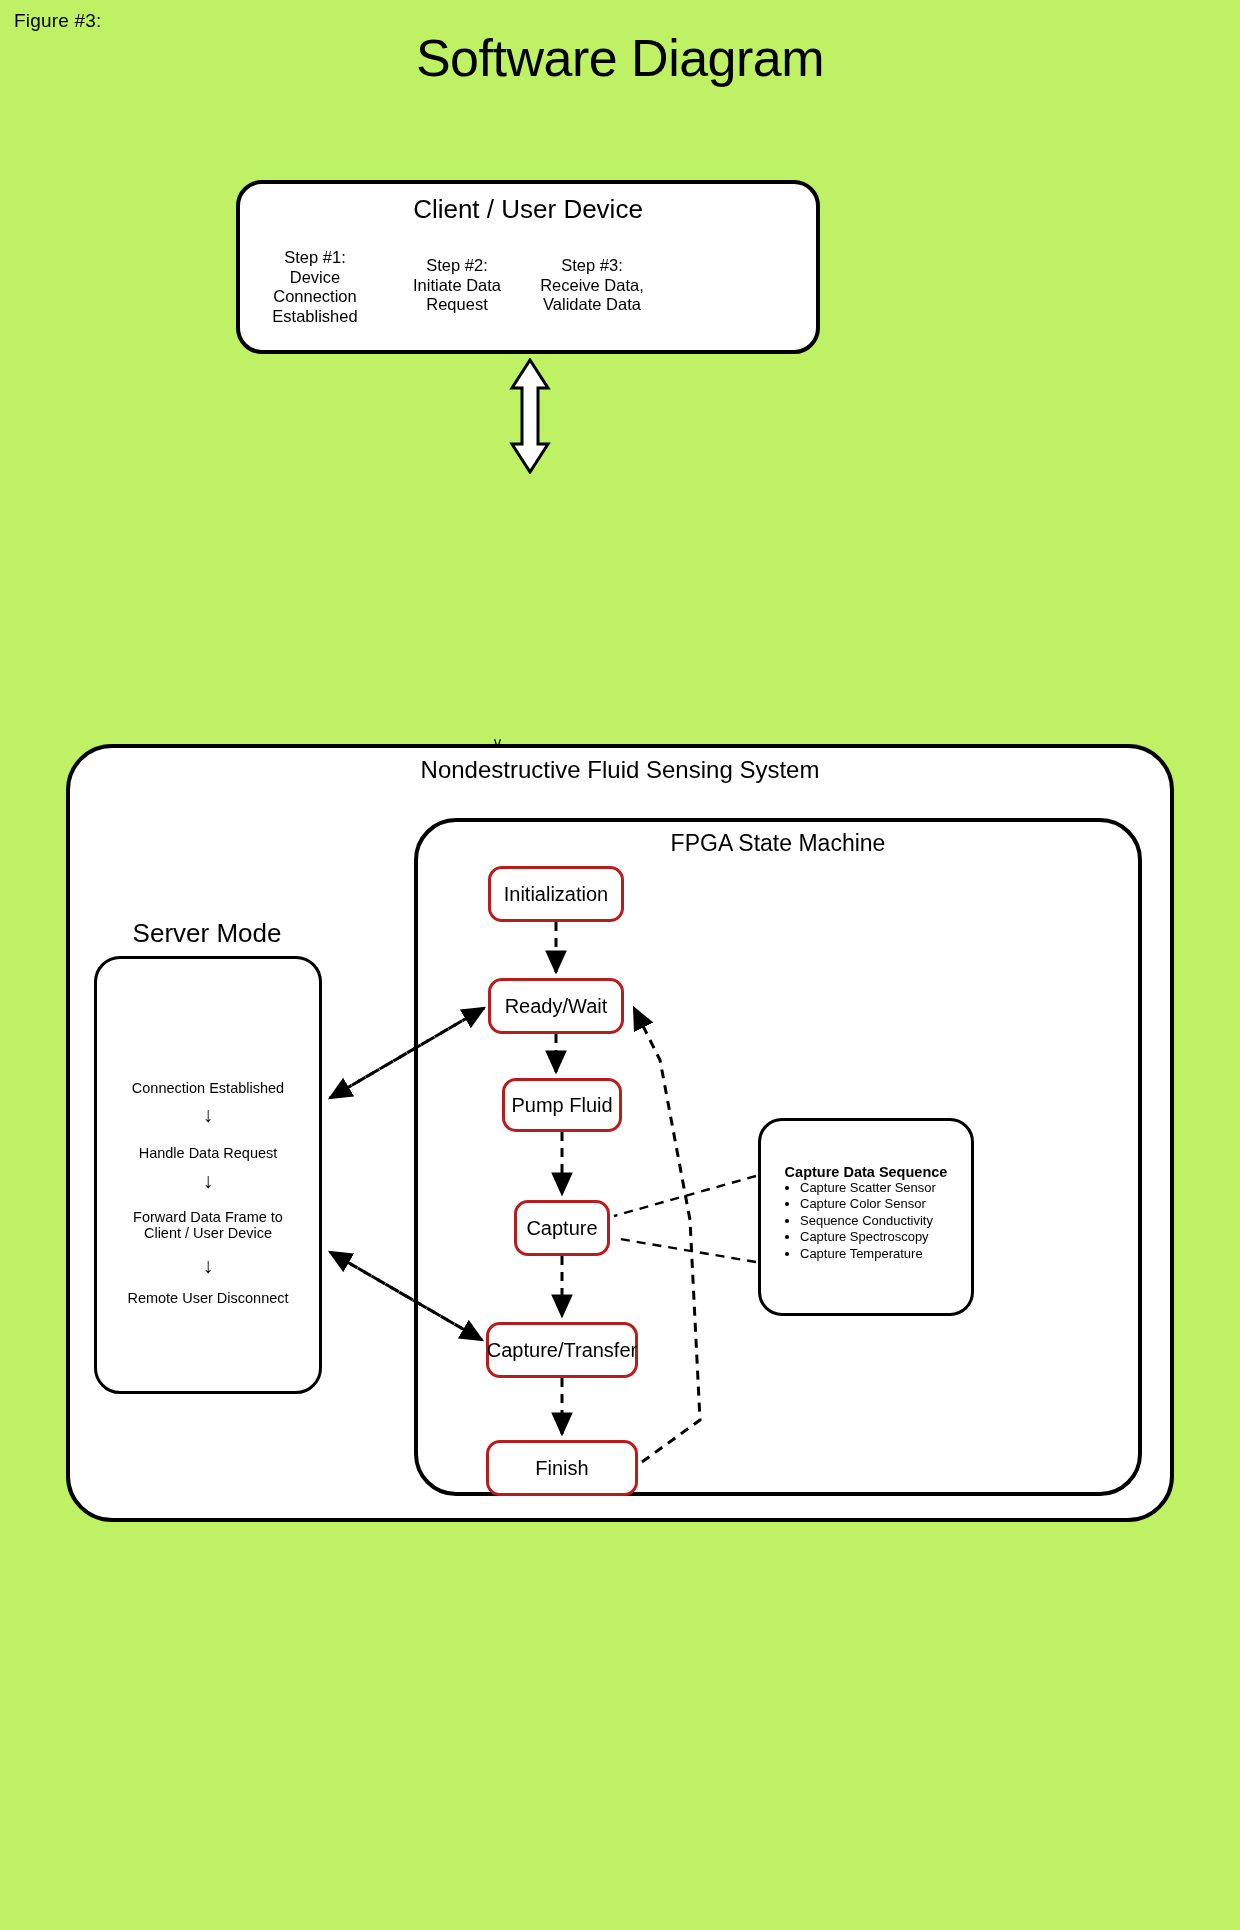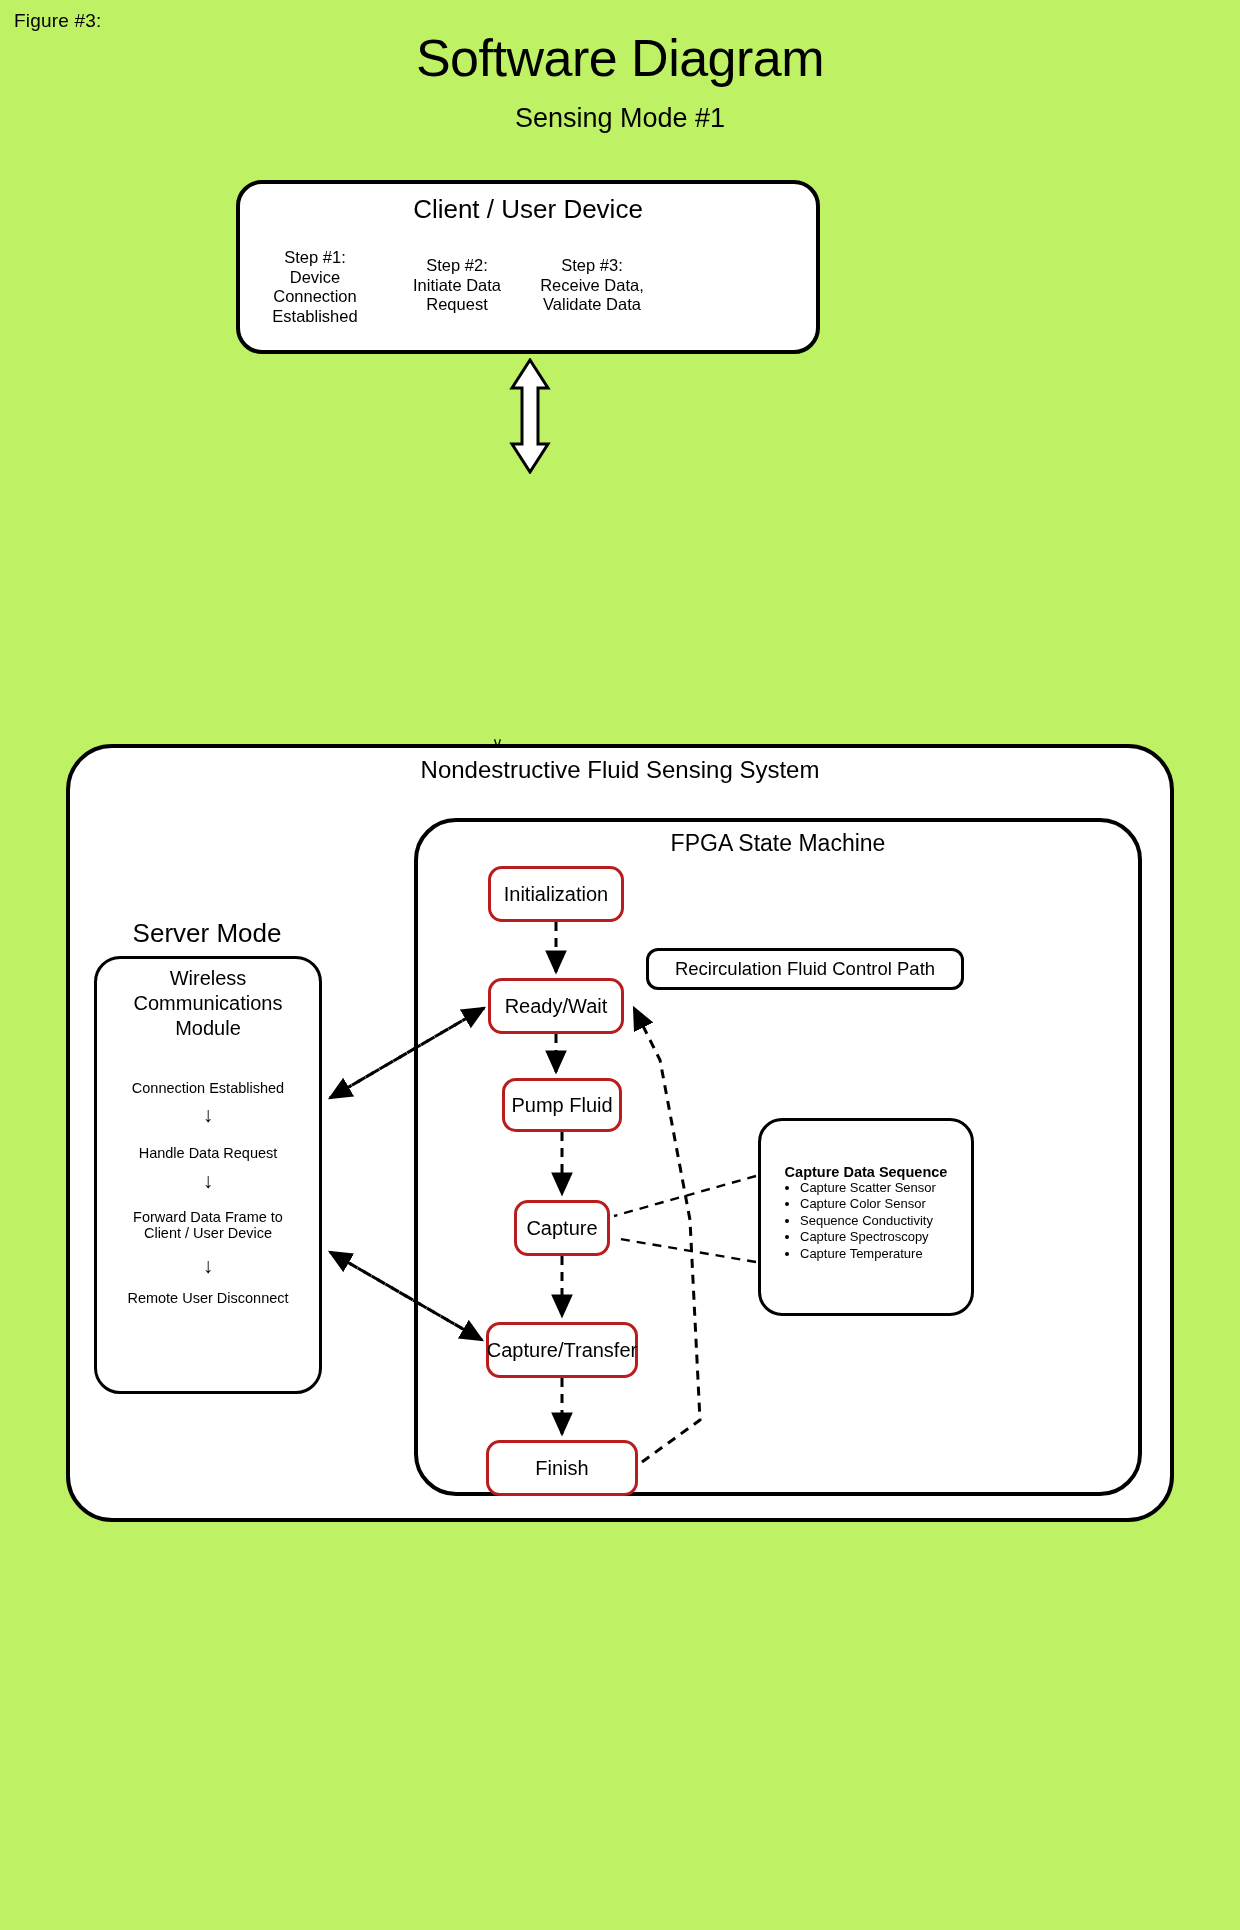--- a/index.html
+++ b/index.html
@@ -246,21 +246,20 @@
     pointer-events: none;
   }
 </style>
 </head>
 <body>
 
 <div id="page">
 
   <div class="abs figure-label">Figure #3:</div>
   <div class="abs main-title">Software Diagram</div>
-  <div class="abs subtitle">Sensing Mode #1</div>
 
   <div class="abs rbox" id="client-box"></div>
   <div class="abs" id="client-title">Client / User Device</div>
 
   <div class="abs step-col" id="step-1">
     <div>Step #1:</div>
     <div class="ml">Device<br>Connection<br>Established</div>
   </div>
   <div class="abs step-col" id="step-2">
     <div>Step #2:</div>
@@ -277,38 +276,36 @@
 
   <div class="abs" id="system-chevron">∨</div>
   <div class="abs rbox" id="system-box"></div>
   <div class="abs" id="system-title">Nondestructive Fluid Sensing System</div>
 
   <div class="abs rbox" id="fpga-box"></div>
   <div class="abs" id="fpga-title">FPGA State Machine</div>
 
   <div class="abs" id="server-mode-title">Server Mode</div>
   <div class="abs rbox" id="wcm-box"></div>
-  <div class="abs ml" id="wcm-title">Wireless<br>Communications Module</div>
 
   <div class="abs wcm-step ml" style="top:1080px">Connection Established</div>
   <div class="abs wcm-arrow" style="top:1104px">↓</div>
   <div class="abs wcm-step ml" style="top:1145px">Handle Data Request</div>
   <div class="abs wcm-arrow" style="top:1170px">↓</div>
   <div class="abs wcm-step ml" style="top:1209px">Forward Data Frame to<br>Client / User Device</div>
   <div class="abs wcm-arrow" style="top:1255px">↓</div>
   <div class="abs wcm-step ml" style="top:1290px">Remote User Disconnect</div>
 
   <div class="abs state-node" id="node-init">Initialization</div>
   <div class="abs state-node" id="node-ready">Ready/Wait</div>
   <div class="abs state-node" id="node-pump">Pump Fluid</div>
   <div class="abs state-node" id="node-capture">Capture</div>
   <div class="abs state-node" id="node-captrans">Capture/Transfer</div>
   <div class="abs state-node" id="node-finish">Finish</div>
 
-  <div class="abs rbox-thin" id="recirc-box">Recirculation Fluid Control Path</div>
 
   <div class="abs rbox" id="cds-box"></div>
   <div class="abs" id="cds-title">Capture Data Sequence</div>
   <ul class="abs" id="cds-list">
     <li>Capture Scatter Sensor</li>
     <li>Capture Color Sensor</li>
     <li>Sequence Conductivity</li>
     <li>Capture Spectroscopy</li>
     <li>Capture Temperature</li>
   </ul>

